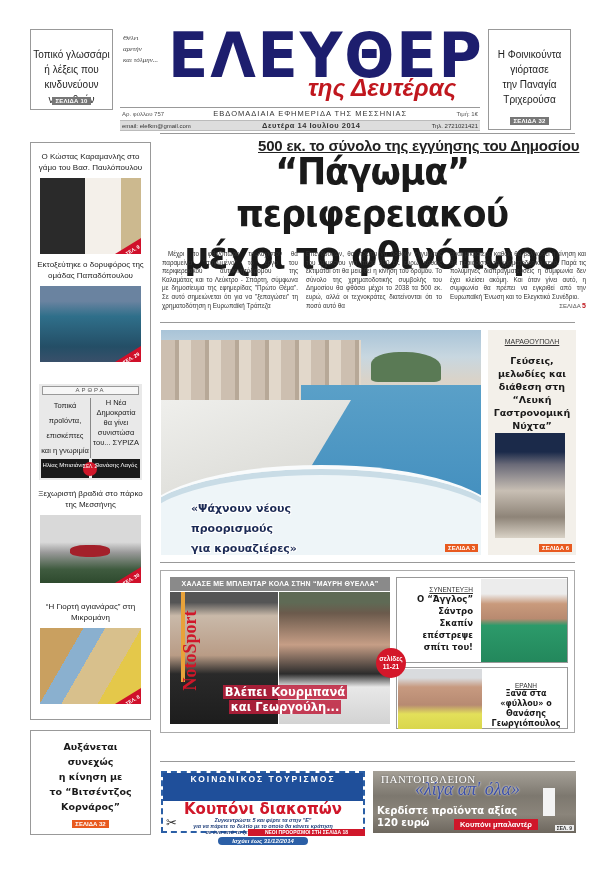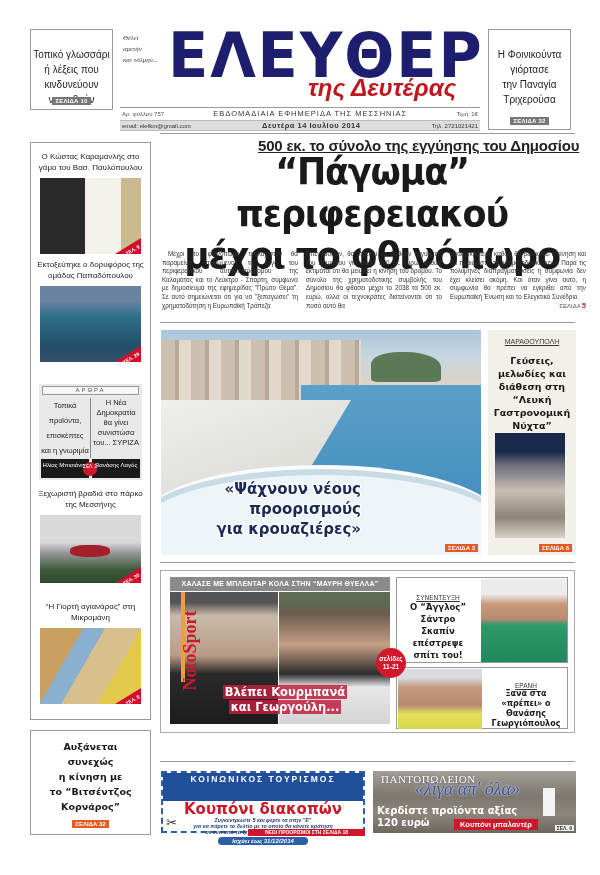--- a/index.html
+++ b/index.html
@@ -32,21 +32,21 @@
   .hr { position: absolute; height: 1px; background: #999; }
 
   
   .harbor { position: absolute; left: 161px; top: 330px; width: 320px; height: 225px; overflow: hidden;
     background: linear-gradient(180deg, #a9c4d8 0%, #c8d7e0 12%, #d9d3c9 22%, #e4e1da 45%, #cdd9e2 62%, #e6eef3 78%, #c6dbe8 100%); }
   .harbor .sea { position: absolute; left: 140px; top: 55px; width: 180px; height: 140px; background: linear-gradient(180deg, #5aa0c8, #3f8cbd); }
   .harbor .pier { position: absolute; left: 0; top: 70px; width: 190px; height: 95px; background: linear-gradient(160deg, #efefec, #d7d7d2); clip-path: polygon(0 0, 100% 0, 70% 100%, 0 100%); }
   .harbor .trees { position: absolute; left: 210px; top: 22px; width: 70px; height: 30px; background: #5a7a55; border-radius: 40% 50% 10% 10%; }
   .harbor .city { position: absolute; left: 0; top: 10px; width: 200px; height: 60px; background: repeating-linear-gradient(90deg, #cdbfb0 0 14px, #b7a897 14px 18px, #e2d8cb 18px 30px); }
   .harbor .ship { position: absolute; left: -20px; top: 135px; width: 360px; height: 140px; background: #eef5f8; border-top: 4px solid #f9fbfc; border-radius: 50% 50% 0 0 / 40% 40% 0 0; box-shadow: inset 0 6px 0 #c9dce6; }
-  .harbor .caption { position: absolute; left: 30px; top: 149px; width: 170px; text-align: right; font-family: "DejaVu Sans", sans-serif; font-weight: bold; font-size: 15px; line-height: 20px; color: #1b2a55; text-shadow: -1px -1px 0 #fff, 1px -1px 0 #fff, -1px 1px 0 #fff, 1px 1px 0 #fff, 0 0 3px #fff; }
+  .harbor .caption { position: absolute; left: 30px; top: 169px; width: 170px; text-align: left; font-family: "DejaVu Sans", sans-serif; font-weight: bold; font-size: 11px; line-height: 20px; color: #1b2a55; text-shadow: -1px -1px 0 #fff, 1px -1px 0 #fff, -1px 1px 0 #fff, 1px 1px 0 #fff, 0 0 3px #fff; }
   .harbor .tag { position: absolute; right: 3px; bottom: 3px; }
 
   
   .side-right { position: absolute; left: 488px; top: 330px; width: 88px; height: 225px; background: #f3f0ea; }
   .side-right .lbl { font-size: 7px; text-decoration: underline; color: #333; text-align: center; margin-top: 8px; }
   .side-right .title { font-family: "DejaVu Sans", sans-serif; font-size: 9.5px; font-weight: bold; line-height: 13px; text-align: center; color: #1a1a1a; margin-top: 9px; }
   .side-right .photo { position: absolute; left: 7px; top: 103px; width: 70px; height: 105px; background: linear-gradient(180deg, #1b2a4a 0 18%, #6a6a78 30%, #c8bfb4 55%, #8e8478 80%, #d9d2c6 100%); }
   .side-right .tag { position: absolute; right: 4px; bottom: 3px; }
 
   
@@ -54,21 +54,21 @@
   .sport-banner { position: absolute; left: 170px; top: 577px; width: 220px; height: 14px; background: #8a8a8a; color: #fff; font-size: 7px; font-weight: bold; text-align: center; line-height: 14px; letter-spacing: 0.2px; }
   .notosport { position: absolute; left: 150px; top: 640px; font-family: "Liberation Serif", serif; font-weight: bold; font-size: 18px; color: #d0172a; transform: rotate(-90deg); transform-origin: center; white-space: nowrap; }
   .orange-bar { position: absolute; left: 181px; top: 592px; width: 4px; height: 90px; background: #e8a23a; }
   .coach1 { position: absolute; left: 170px; top: 592px; width: 108px; height: 132px; background: linear-gradient(180deg, #555 0 8%, #c9b9a9 18%, #b99c86 48%, #2a2a2a 62%, #1d1d1d 100%); }
   .coach2 { position: absolute; left: 279px; top: 592px; width: 111px; height: 132px; background: linear-gradient(180deg, #5f6a55 0 8%, #6b5a4c 16%, #c69e86 40%, #2c2c2c 62%, #e8e8e8 72%, #d3d3d3 100%); }
   .sport-caption { position: absolute; left: 210px; top: 685px; width: 150px; text-align: center; font-family: "DejaVu Sans", sans-serif; font-weight: bold; font-size: 11.5px; line-height: 15px; color: #fff; }
   .sport-caption span { background: rgba(190,30,60,0.85); padding: 0 2px; }
   .pages-badge { position: absolute; left: 376px; top: 648px; width: 30px; height: 30px; border-radius: 50%; background: #d4172a; color: #fff; font-size: 6.5px; text-align: center; line-height: 8px; padding-top: 7px; font-weight: bold; }
 
   .interview { position: absolute; left: 396px; top: 577px; width: 172px; height: 86px; border: 1px solid #999; background: #fff; }
-  .interview .txt { position: absolute; left: 6px; top: 16px; width: 70px; text-align: center; }
+  .interview .txt { position: absolute; left: 6px; top: 8px; width: 70px; text-align: right; }
   .lbl-u { font-size: 6.5px; text-decoration: underline; color: #333; }
   .bold-t { font-family: "DejaVu Sans", sans-serif; font-size: 8.5px; font-weight: bold; line-height: 12px; color: #1a1a1a; }
   .interview .photo { position: absolute; left: 84px; top: 1px; width: 86px; height: 83px; background: linear-gradient(180deg, #ececec 0 18%, #c99a7c 30%, #b88a70 48%, #2c9a6a 56%, #23885c 100%); }
   .erani { position: absolute; left: 396px; top: 667px; width: 172px; height: 62px; border: 1px solid #999; background: #fff; }
   .erani .photo { position: absolute; left: 1px; top: 1px; width: 84px; height: 60px; background: linear-gradient(180deg, #d9dbde 0 15%, #c79a80 30%, #b78a72 60%, #e3e05a 75%, #d9d64c 100%); }
   .erani .txt { position: absolute; left: 88px; top: -8px; width: 82px; text-align: center; }
 
   
   .coupon1 { position: absolute; left: 161px; top: 771px; width: 204px; height: 62px; background: #fff; border: 2px dashed #2b5fa6; }
   .coupon1 .hd { height: 28px; background: #1f4f9a; color: #fff; font-size: 8.5px; font-weight: bold; letter-spacing: 2px; text-align: center; line-height: 12px; }
@@ -242,21 +242,21 @@
   <div class="txt">
     <div class="lbl-u">ΣΥΝΕΝΤΕΥΞΗ</div>
     <div class="bold-t">Ο “Άγγλος” Σάντρο Σκαπίν επέστρεψε σπίτι του!</div>
   </div>
   <div class="photo"></div>
 </div>
 <div class="erani">
   <div class="photo"></div>
   <div class="txt" style="top:14px;">
     <div class="lbl-u">ΕΡΑΝΗ</div>
-    <div class="bold-t" style="font-size:8px;line-height:10px;">Ξανά στα «πρέπει» ο Θανάσης Γεωργιόπουλος</div>
+    <div class="bold-t" style="font-size:8px;line-height:10px;">Ξανά στα «φύλλου» ο Θανάσης Γεωργιόπουλος</div>
   </div>
 </div>
 <div class="pages-badge">
   <div>σελίδες</div>
   <div>11-21</div>
 </div>
 
 <div class="hr" style="left:160px;top:761px;width:415px;"></div>
 
 <div class="coupon1">

